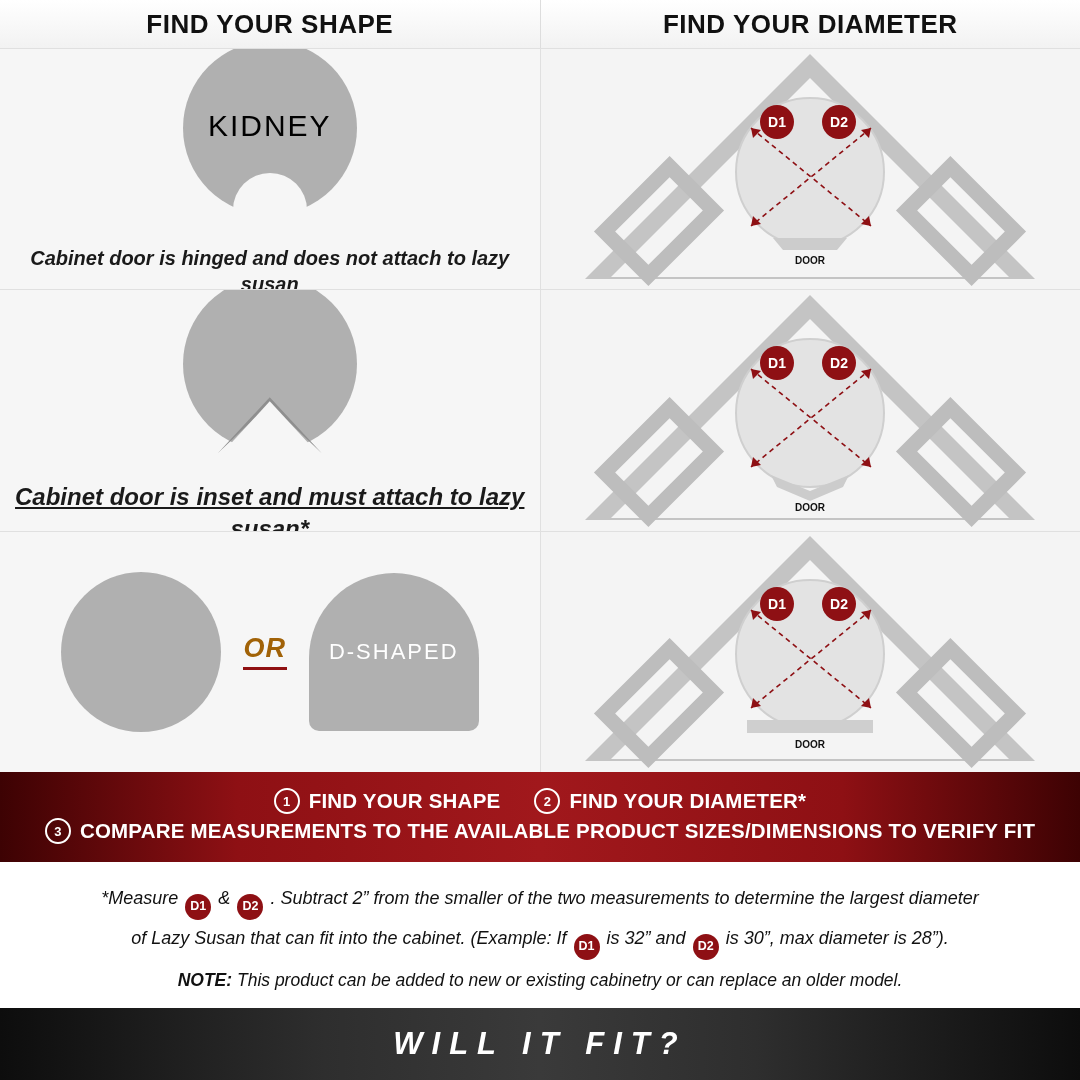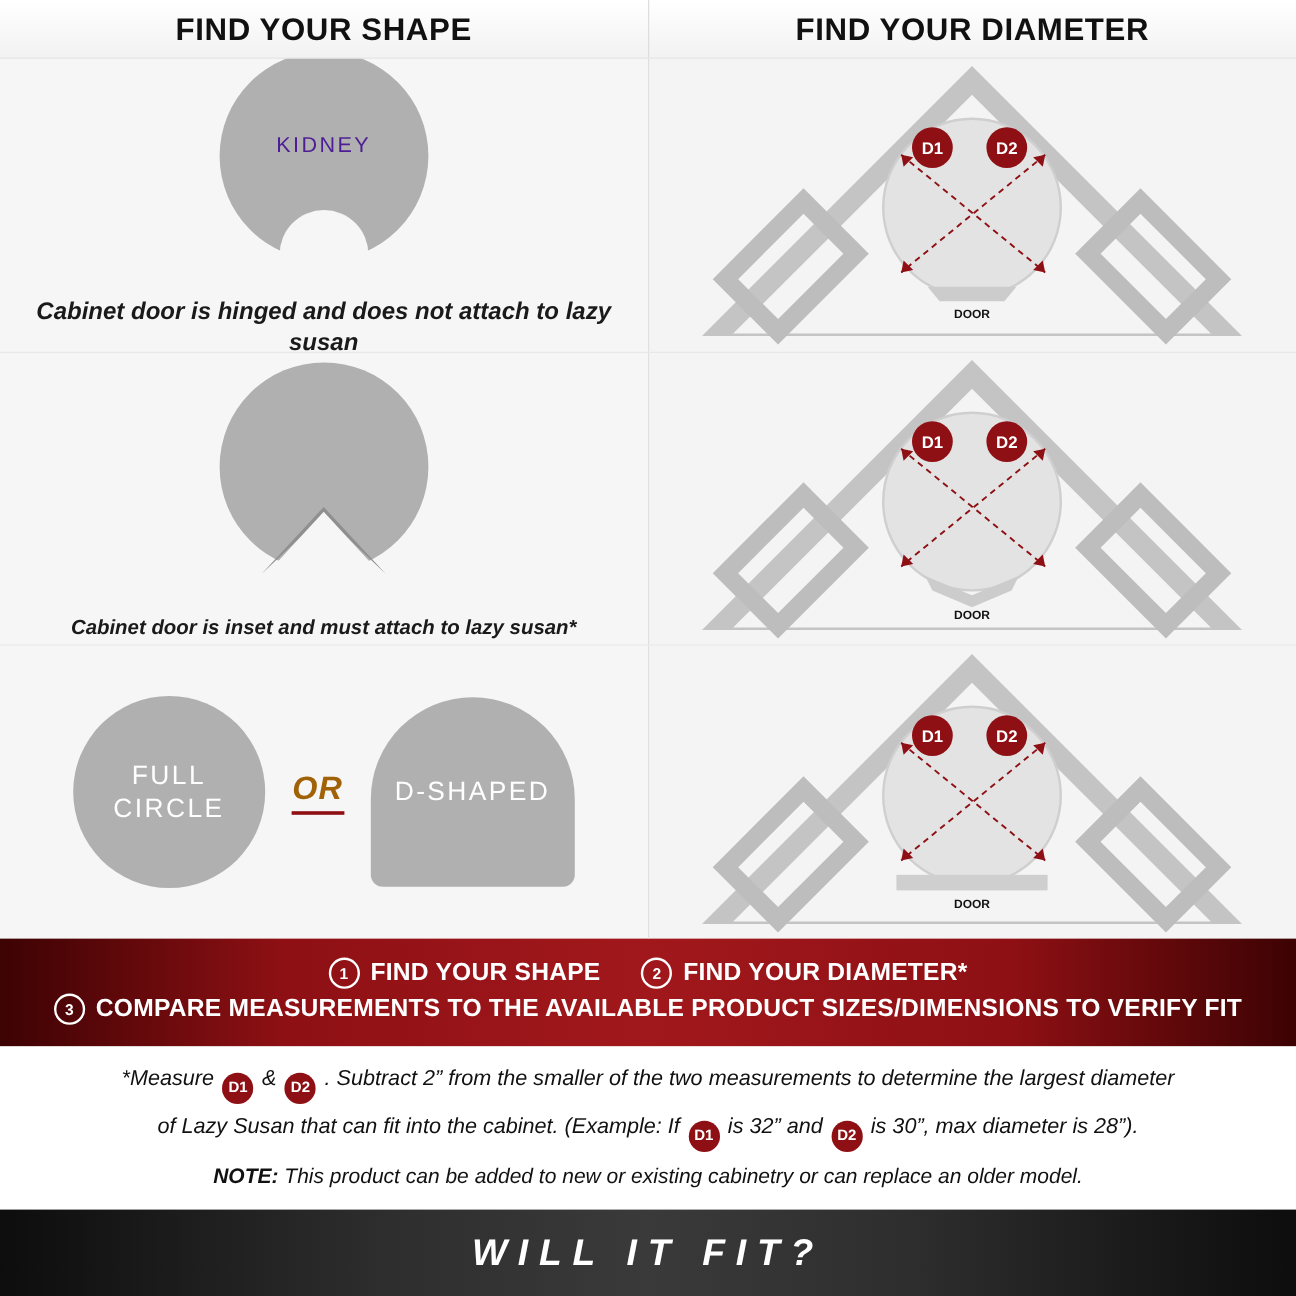--- a/index.html
+++ b/index.html
@@ -74,37 +74,37 @@
     width: 100%;
     height: 185px;
     display: flex;
     align-items: center;
     justify-content: center;
   }
   .shape-label {
     position: absolute;
     left: 0; right: 0;
     text-align: center;
-    color: #4c1d95;
-    font-size: 18px;
+    color: #000000;
+    font-size: 30px;
     letter-spacing: 2px;
     font-family: "Liberation Sans", sans-serif;
     pointer-events: none;
   }
   .caption {
     margin-top: 30px;
     text-align: center;
     font-size: 20px;
     font-style: italic;
     font-weight: bold;
     color: #1a1a1a;
     line-height: 1.3;
     padding: 0 18px;
   }
-  .caption.wide { font-size: 17px; padding: 0 8px; }
+  .caption.wide { font-size: 24px; padding: 0 8px; text-decoration: underline; }
   .subcaption {
     margin-top: 8px;
     text-align: center;
     font-size: 13.5px;
     color: #333333;
     line-height: 1.35;
   }
 
   
   .kidney {
@@ -249,21 +249,21 @@
     font-size: 13px;
     font-weight: bold;
     line-height: 1;
     flex: 0 0 auto;
   }
 
   
   .footnote {
     flex: 0 0 auto;
     background: #ffffff;
-    padding: 14px 24px 10px 24px;
+    padding: 24px 24px 10px 24px;
     text-align: center;
     color: #111111;
   }
   .footnote p {
     margin: 0 0 6px 0;
     font-size: 18px;
     font-style: italic;
     line-height: 1.4;
   }
   .footnote .note {
@@ -410,21 +410,20 @@
           </svg>
         </div>
       </div>
     </div>
 
     <div class="row">
       <div class="cell">
         <div class="row3-shapes">
           <div class="shape-with-label">
             <div class="fullcircle"></div>
-            <div class="lbl">FULL CIRCLE</div>
           </div>
 
           <div class="or-wrap">
             <div class="or-text">OR</div>
             <div class="or-underline"></div>
           </div>
 
           <div class="shape-with-label">
             <div class="dshape"></div>
             <div class="lbl">D-SHAPED</div>

